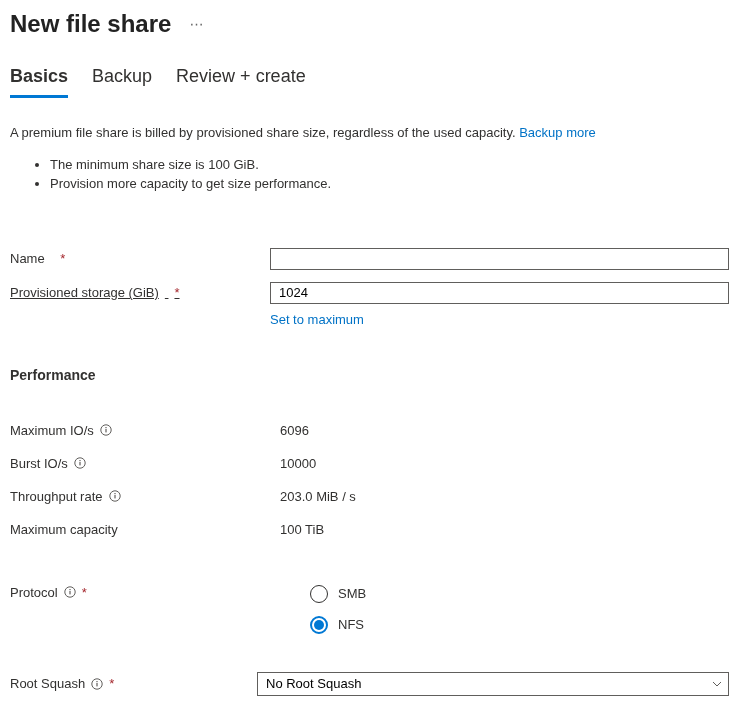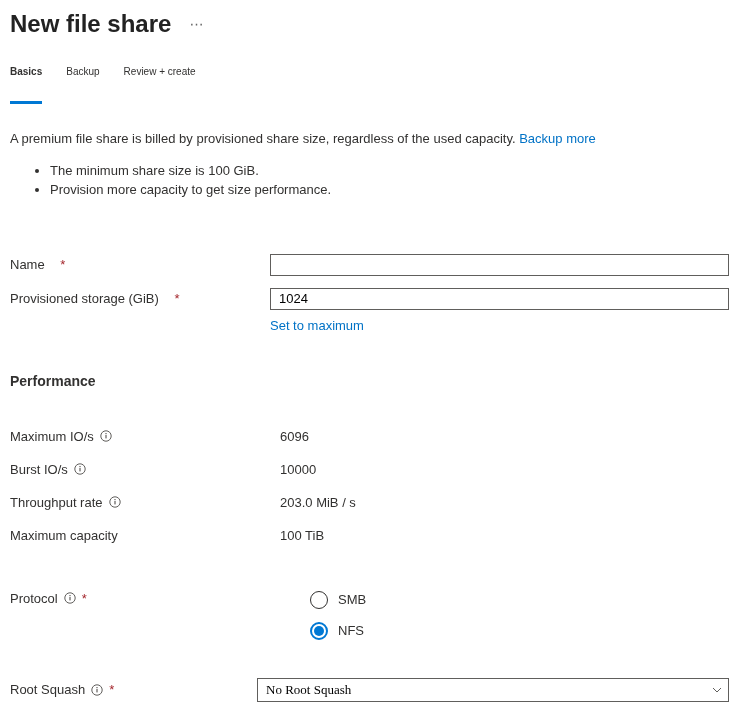--- a/index.html
+++ b/index.html
@@ -1,21 +1,21 @@
 <!DOCTYPE html>
 <html><head>
   <meta charset="utf-8">
   <style>
     * { box-sizing: border-box; margin: 0; padding: 0; }
     body { font-family: "Segoe UI", Arial, sans-serif; font-size: 13px; color: #323130; padding: 10px 10px 0 10px; width: 739px; }
     .header { display: flex; align-items: center; gap: 18px; margin-bottom: 28px; }
     .title { font-size: 24px; font-weight: 600; color: #222; }
     .ellipsis { font-size: 14px; color: #666; letter-spacing: 1px; cursor: default; }
     .tabs { display: flex; gap: 24px; border-bottom: 1px solid transparent; margin-bottom: 26px; }
-    .tab { font-size: 10px; color: #323130; padding-bottom: 24px; cursor: pointer; }
+    .tab { font-size: 18px; color: #323130; padding-bottom: 8px; cursor: pointer; }
     .tab.active { font-weight: 600; border-bottom: 3px solid #0078d4; }
     .intro { font-size: 13px; color: #323130; margin-bottom: 16px; }
     .link { color: #0072c6; text-decoration: none; cursor: pointer; }
     ul.notes { margin-left: 40px; margin-bottom: 54px; list-style: disc; }
     ul.notes li { font-size: 13px; line-height: 1.45; }
     .row { display: flex; align-items: center; margin-bottom: 8px; }
     .row .label-col { width: 260px; display: flex; align-items: center; gap: 6px; font-size: 13px; }
     .row .field-col { flex: 1; }
     .req { color: #a4262c; }
     input[type=text] { width: 100%; max-width: 472px; height: 22px; border: 1px solid #605e5c; padding: 0 8px; font-size: 13px; font-family: inherit; }
@@ -29,21 +29,21 @@
     .info-icon svg { display: block; }
     .spacer { height: 30px; }
     .radio-group { display: flex; flex-direction: column; gap: 13px; padding-left: 40px; }
     .radio-item { display: flex; align-items: center; gap: 10px; cursor: pointer; }
     .radio-outer { width: 18px; height: 18px; border-radius: 50%; border: 1px solid #323130; display: flex; align-items: center; justify-content: center; }
     .radio-item.selected .radio-outer { border: 2px solid #0078d4; }
     .radio-inner { width: 10px; height: 10px; border-radius: 50%; background: #0078d4; display: none; }
     .radio-item.selected .radio-inner { display: block; }
     .radio-label { font-size: 13px; }
     .select-wrap { position: relative; width: 472px; }
-    select { width: 100%; height: 24px; border: 1px solid #605e5c; padding: 0 22px 0 8px; font-size: 13px; font-family: Liberation Serif, serif; background: #fff; appearance: none; -webkit-appearance: none; }
+    select { width: 100%; height: 24px; border: 1px solid #605e5c; padding: 0 22px 0 8px; font-size: 13px; font-family: Liberation Sans, sans-serif; background: #fff; appearance: none; -webkit-appearance: none; }
     .chev { position: absolute; right: 6px; top: 50%; transform: translateY(-50%); pointer-events: none; }
     .chev svg { display:block; }
   </style>
 </head>
 <body>
 
 <div class="header">
   <div class="title">New file share</div>
   <div class="ellipsis">⋯</div>
 </div>
@@ -66,21 +66,21 @@
 
 <div class="row">
   <div class="label-col">
     <span>Name</span>&nbsp;<span class="req">*</span>
   </div>
   <div class="field-col">
     <input type="text" value="" style="">
   </div>
 </div>
 
-<div class="row" style="margin-top:12px;">
+<div class="row" style="margin-top:12px;text-decoration:underline;">
   <div class="label-col">
     <span>Provisioned storage (GiB)</span>&nbsp;<span class="req">*</span>
   </div>
   <div class="field-col">
     <input type="text" value="1024" style="">
   </div>
 </div>
 <div class="sublink-row">
   <a class="link">Set to maximum</a>
 </div>

